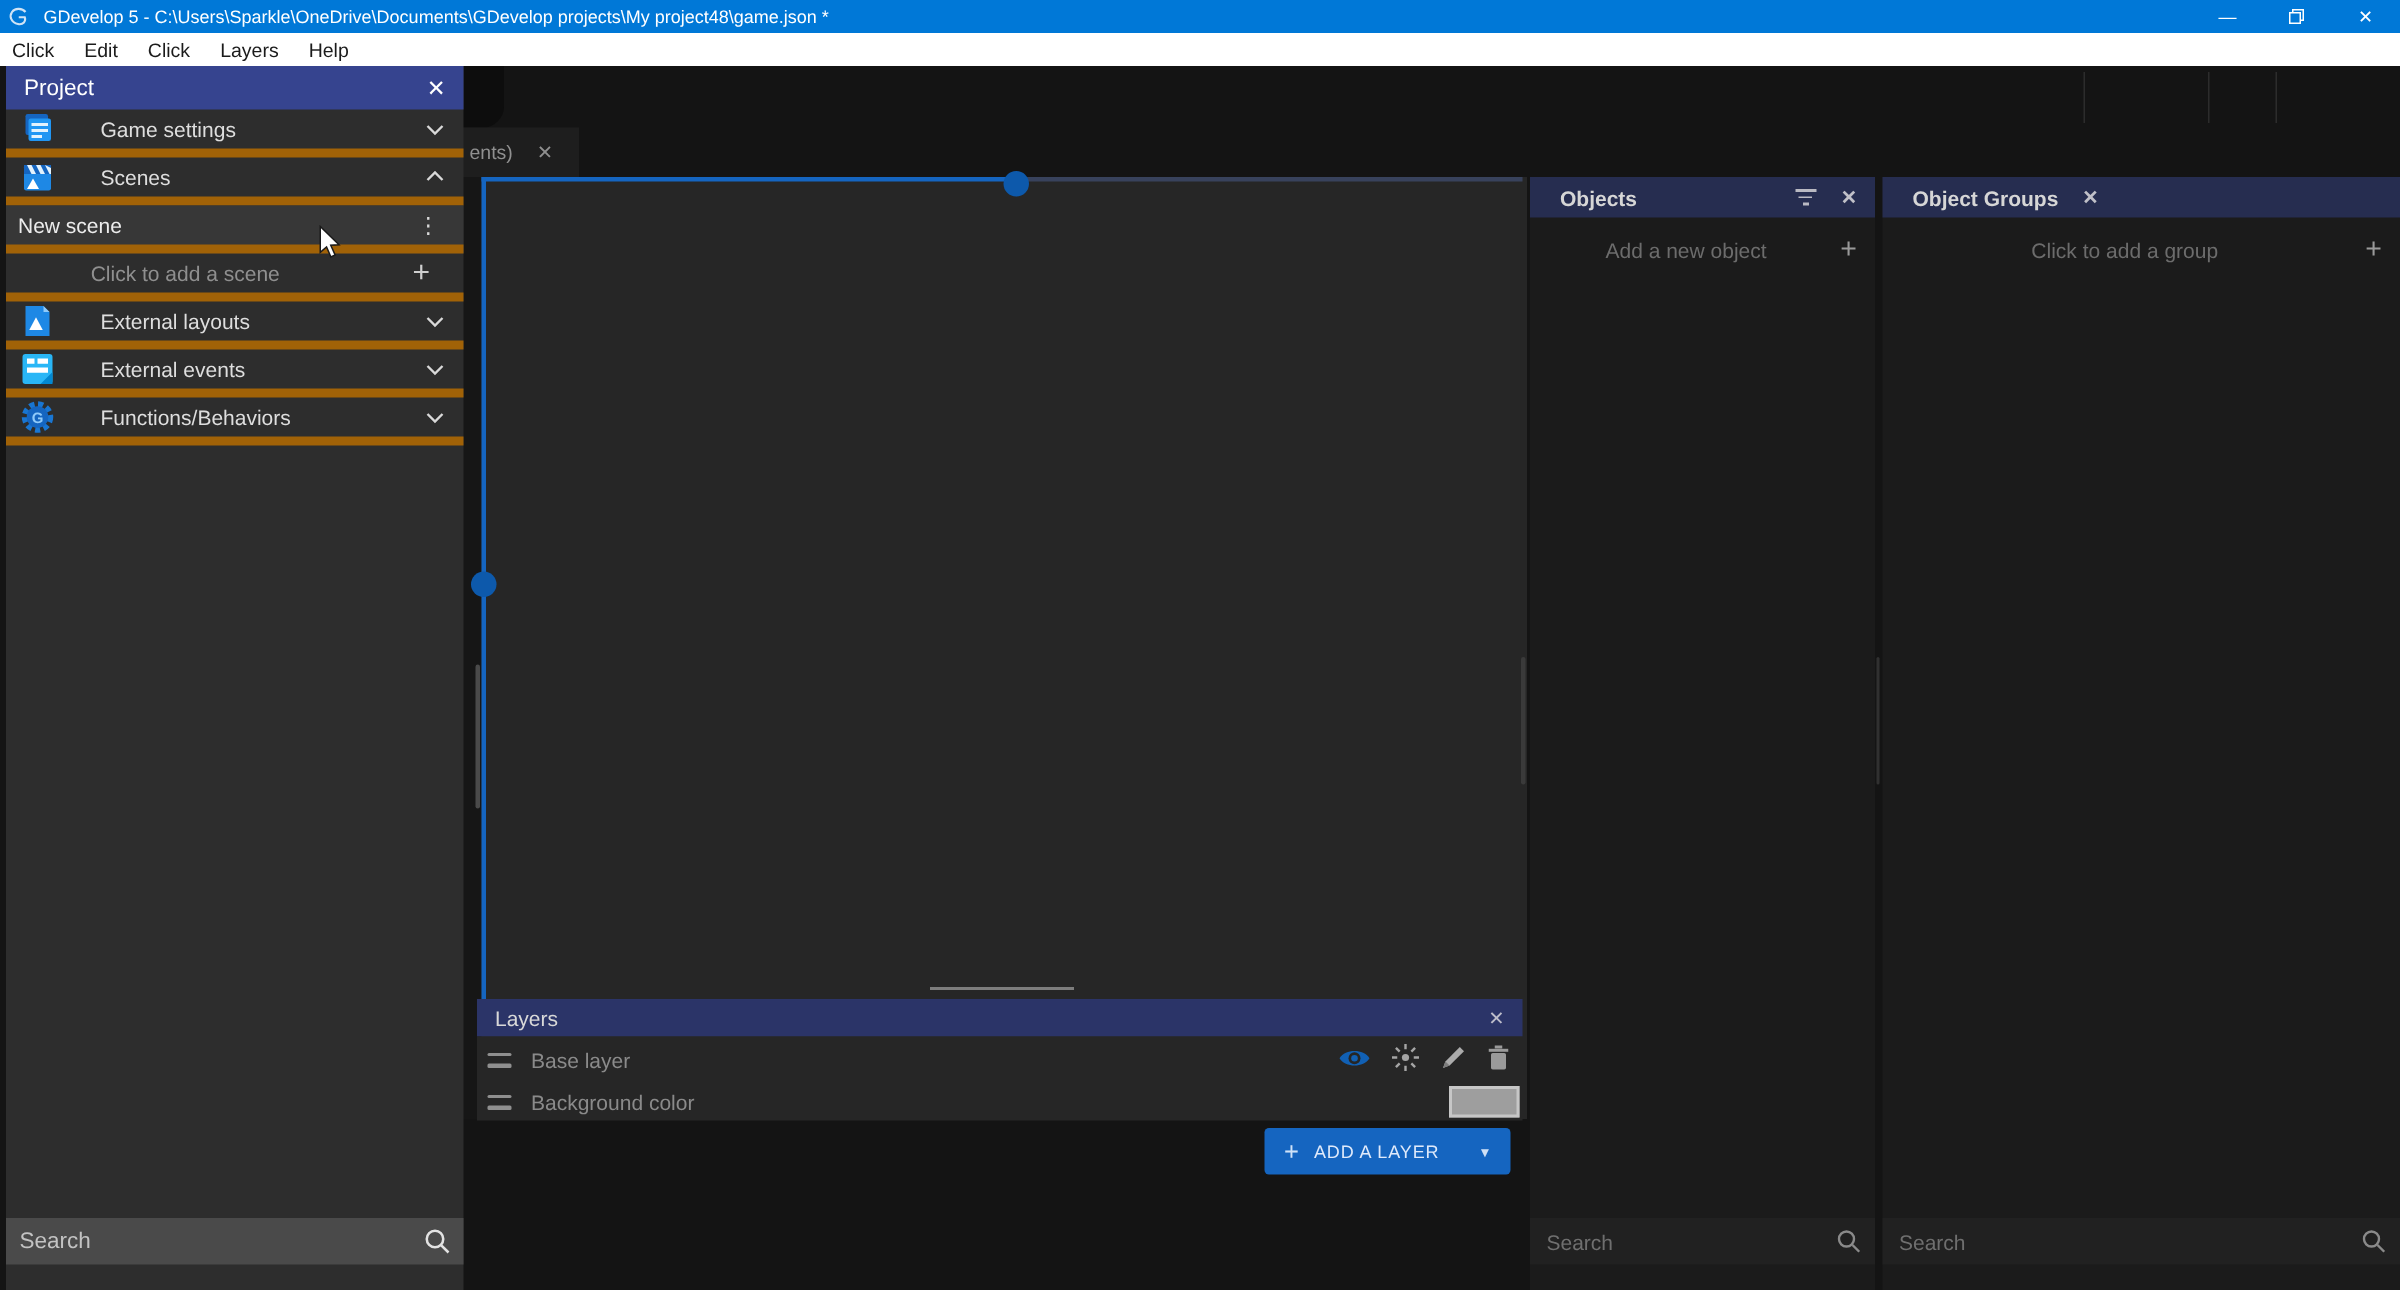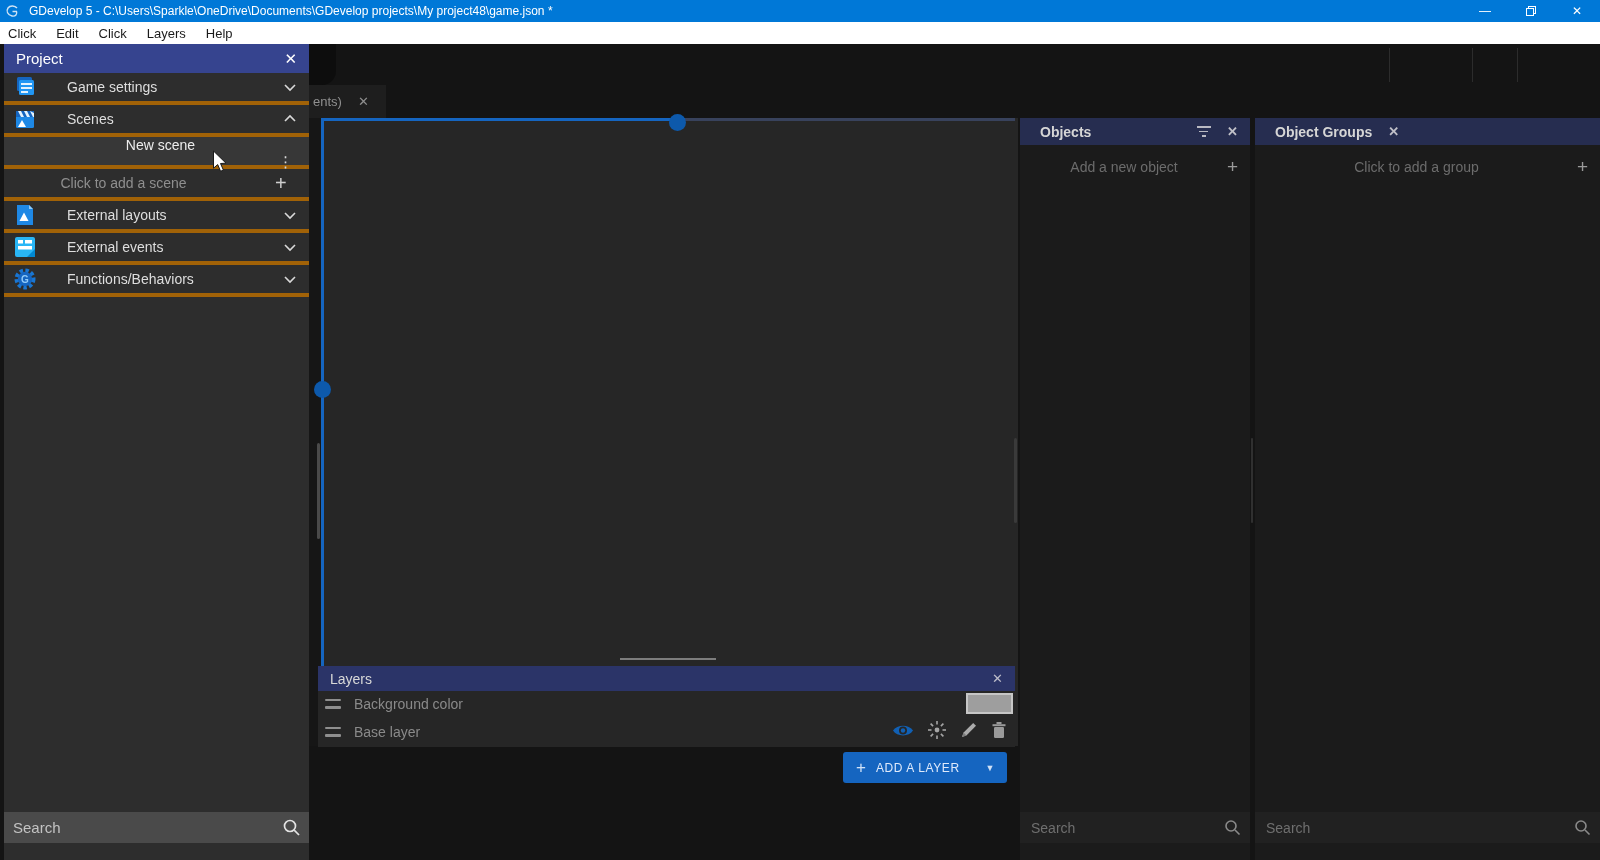--- a/index.html
+++ b/index.html
@@ -71,25 +71,25 @@
   .add-row .plus { width:22px; text-align:right; font-size:19px; font-weight:300; color:#9a9a9a; }
   .panel-search { position:absolute; left:0; bottom:17px; height:31px; width:100%; background:#212121; }
   .panel-search input { width:100%; height:100%; background:transparent; border:none; outline:none; color:#cfcfcf; font-size:14px; padding:0 34px 0 11px; font-family:"Liberation Sans",sans-serif; }
   .panel-search input::placeholder { color:#6f6f6f; }
   .panel-search .mag { position:absolute; right:9px; top:7px; }
 
   
   .project { position:absolute; left:4px; top:44px; width:305px; height:816px; background:#2d2d2d; z-index:40; }
   .project-header { height:29px; background:var(--project-header,#36448f); display:flex; align-items:center; padding:0 12px; color:#fff; font-size:15px; }
   .project-header .close-x { margin-left:auto; font-size:15px; color:#fff; }
-  .prow { height:32px; display:flex; align-items:center; border-bottom:4px solid #a16207; color:#dedede; font-size:14px; }
+  .prow { height:32px; display:flex; align-items:center; border-bottom:6px solid #a16207; color:#dedede; font-size:14px; }
   .prow .icon-slot { width:26px; height:26px; margin-left:8px; display:flex; align-items:center; justify-content:center; }
   .prow .plabel { margin-left:29px; }
   .prow .chev { margin-left:auto; margin-right:10px; display:flex; }
-  .prow-newscene { background:#373737; color:#ececec;flex-direction:column; }
+  .prow-newscene { background:#373737; color:#ececec; }
   .prow-newscene .plabel { margin-left:8px; }
   .kebab { margin-left:auto; margin-right:16px; font-size:15px; color:#d9d9d9; letter-spacing:0; }
   .prow-add { color:#8f8f8f;gap:32px; }
   .prow-add .txt { flex:1; text-align:center; }
   .prow-add .plus { width:34px; font-size:20px; font-weight:300; color:#cfcfcf; }
   .project-search { position:absolute; left:0; bottom:17px; width:305px; height:31px; background:#4a4a4a; }
   .project-search input { width:100%; height:100%; background:transparent; border:none; outline:none; color:#d6d6d6; font-size:15px; padding:0 36px 0 9px; font-family:"Liberation Sans",sans-serif; }
   .project-search input::placeholder { color:#c3c3c3; }
   .project-search .mag { position:absolute; right:8px; top:6px; }
 
@@ -144,28 +144,20 @@
 <div class="handle-dot dot-left"></div>
 <div class="thumb thumb-left"></div>
 <div class="thumb thumb-right"></div>
 <div class="thumb thumb-mid"></div>
 <div class="resize-handle"></div>
 
 <div class="layers">
   <div class="layers-header">
     <span>Layers</span>
     <span class="close-x">✕</span>
-  </div>
-  <div class="layer-row short">
-    <span class="drag-handle">
-        <i></i>
-        <i></i>
-      </span>
-    <span>Background color</span>
-    <span class="swatch"></span>
   </div>
   <div class="layer-row">
     <span class="drag-handle">
         <i></i>
         <i></i>
       </span>
     <span>Base layer</span>
     <span class="layer-icons">
       <span>
         <svg width="22" height="15" viewBox="0 0 22 15">
@@ -197,20 +189,28 @@
       </span>
       <span>
         <svg width="16" height="18" viewBox="0 0 16 18">
             <rect x="3" y="6" width="10" height="11" rx="1.2" fill="#9a9a9a"></rect>
             <rect x="1.5" y="3.2" width="13" height="2" fill="#9a9a9a"></rect>
             <rect x="5.5" y="1" width="5" height="2" fill="#9a9a9a"></rect>
           </svg>
       </span>
     </span>
   </div>
+  <div class="layer-row short">
+    <span class="drag-handle">
+        <i></i>
+        <i></i>
+      </span>
+    <span>Background color</span>
+    <span class="swatch"></span>
+  </div>
 </div>
 
 <div class="add-layer-btn">
   <span class="plus">+</span>
   <span class="lbl">ADD A LAYER</span>
   <span class="dd">
       <span style="font-size:9px">▼</span>
     </span>
 </div>
 

